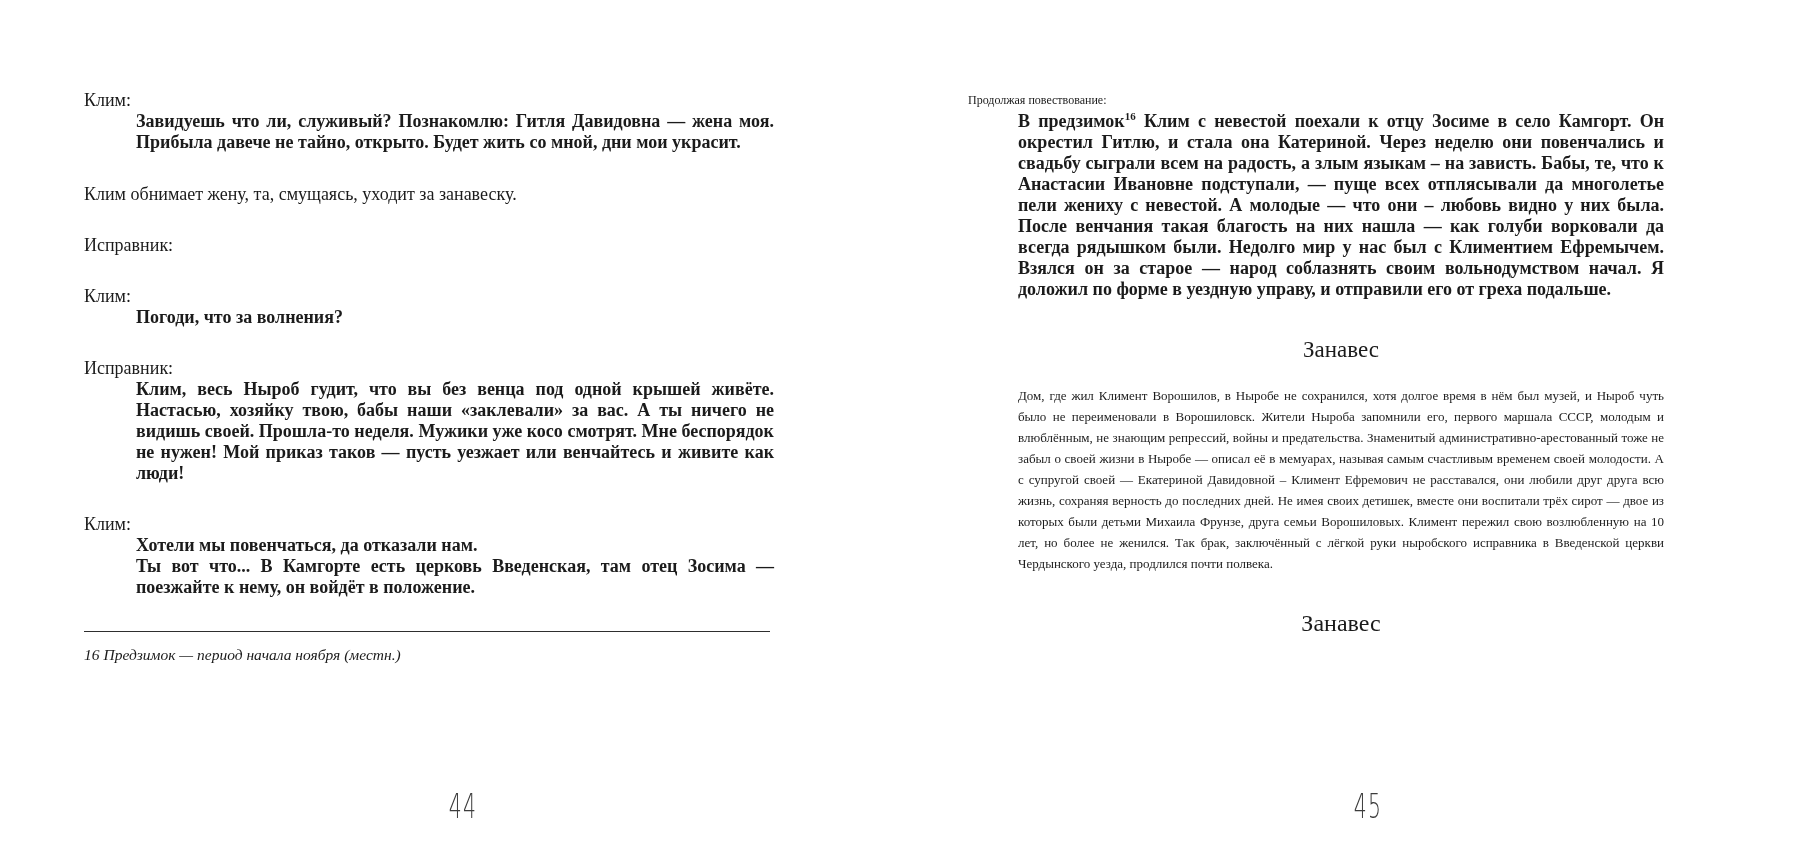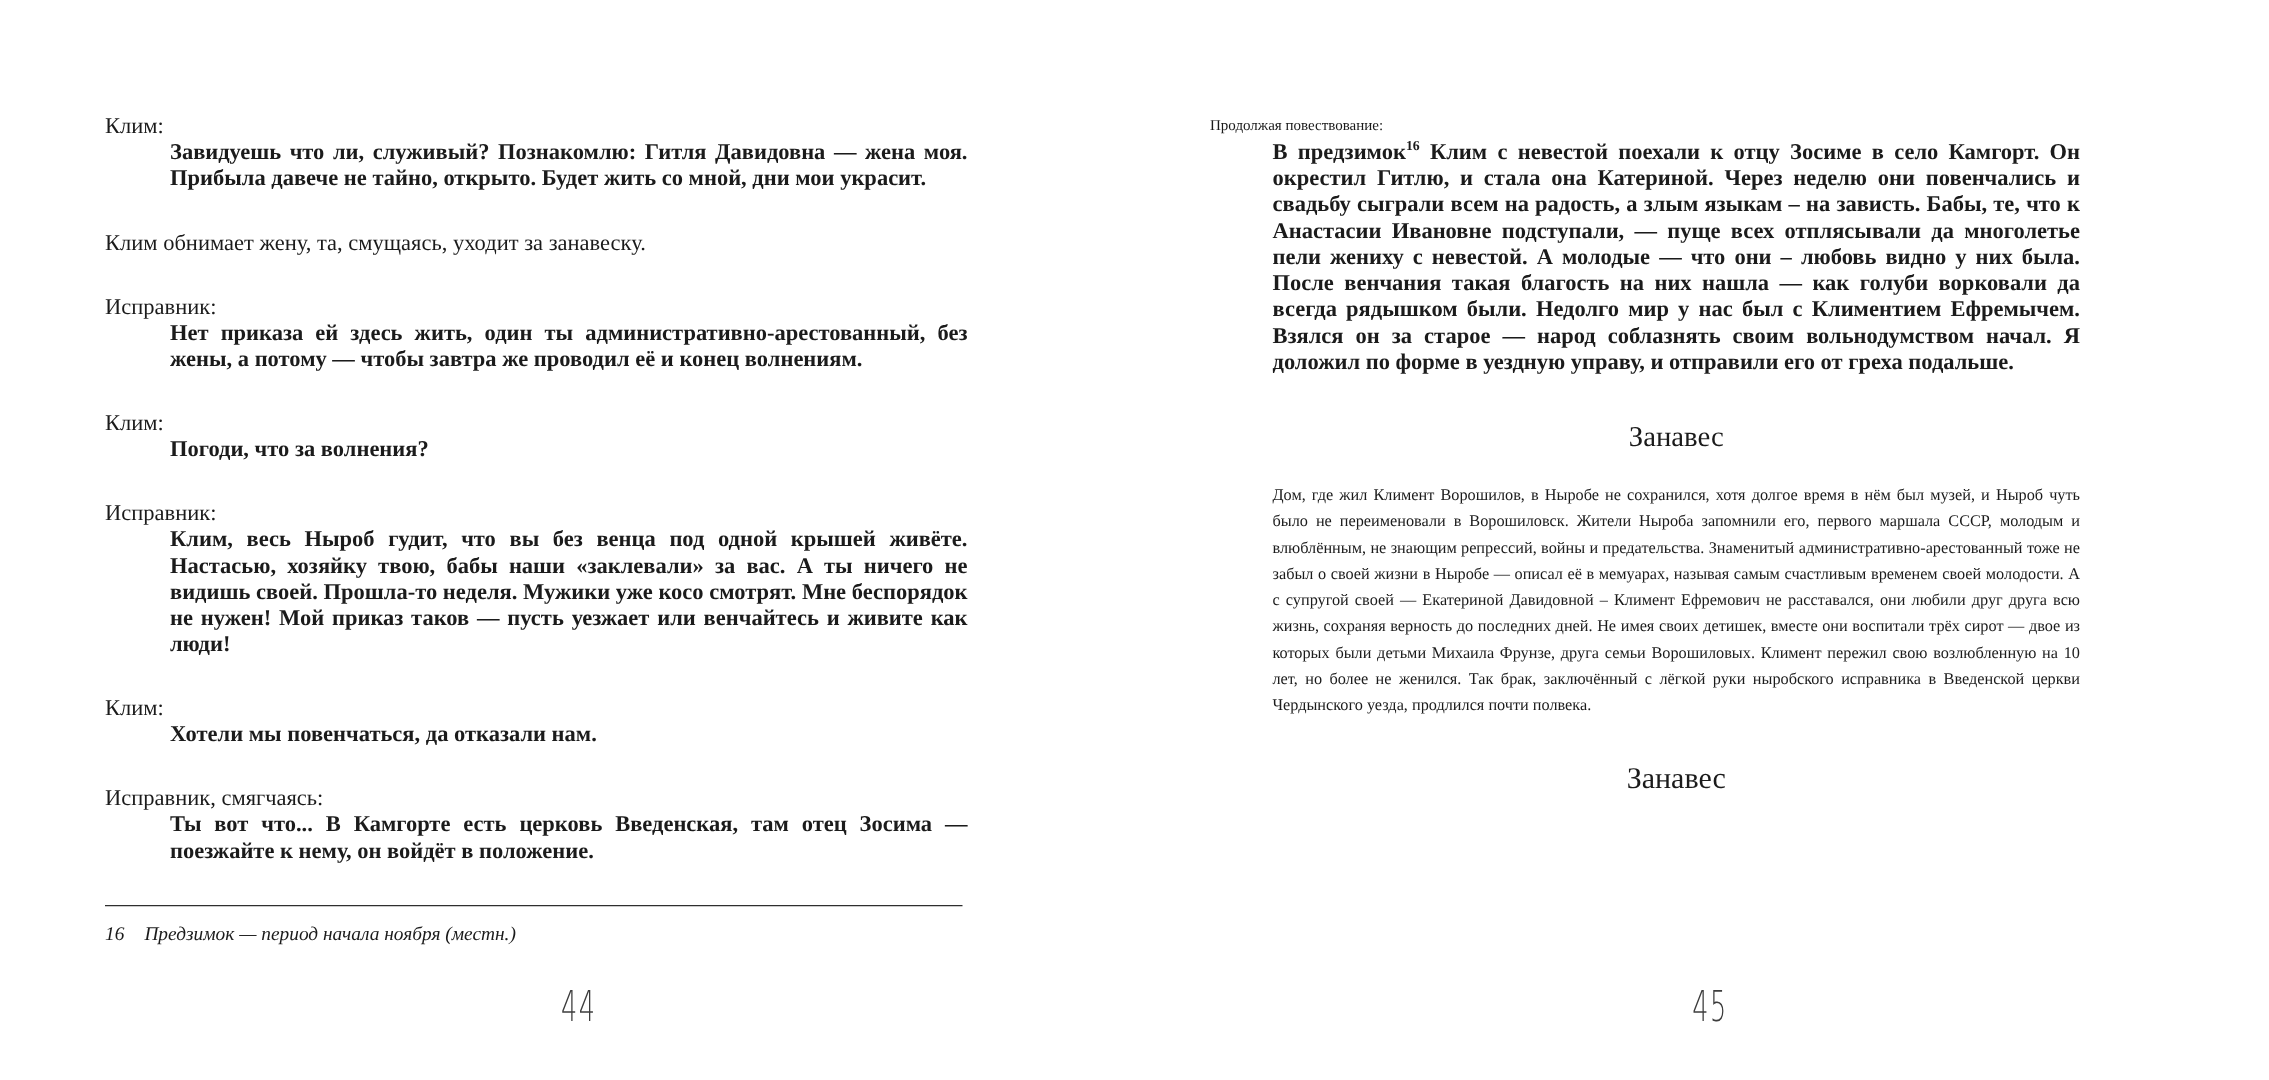--- a/index.html
+++ b/index.html
@@ -16,21 +16,21 @@
   .label.first{margin-top:0;}
   .speech{
     font-weight:bold;font-size:18px;line-height:21px;
     margin-left:52px;text-align:justify;
   }
   .stage{font-size:18px;line-height:21px;margin-top:31px;}
 
   .fn-rule{border:0;border-top:1.5px solid #2e2e2e;width:686px;margin:33px 0 0 0;}
   .footnote{margin-top:13px;font-style:italic;font-size:15.5px;line-height:19px;display:flex;}
   .footnote .fn-num{flex:0 0 auto;}
-  .footnote .fn-text{margin-left:16px;}
+  .footnote .fn-text{margin-left:4px;}
 
   .r-label{font-size:12px;line-height:21px;}
   .narration{
     font-weight:bold;font-size:18px;line-height:21px;
     margin-left:50px;width:646px;text-align:justify;
   }
   .narration sup{font-size:11px;line-height:0;}
   .epilogue-title{
     margin:36px 0 0 50px;width:646px;text-align:center;
     font-size:23px;line-height:27px;
@@ -57,32 +57,30 @@
 </head>
 <body>
 
 <div class="col" id="left-col">
   <div class="label first">Клим:</div>
   <div class="speech">Завидуешь что ли, служивый? Познакомлю: Гитля Давидовна — жена моя. Прибыла давече не тайно, открыто. Будет жить со мной, дни мои украсит.</div>
 
   <div class="stage">Клим обнимает жену, та, смущаясь, уходит за занавеску.</div>
 
   <div class="label">Исправник:</div>
-  <div class="speech">Нет приказа ей здесь жить, один ты административно-арестованный, без жены, а потому — чтобы завтра же проводил её и конец волнениям.</div>
 
   <div class="label">Клим:</div>
   <div class="speech">Погоди, что за волнения?</div>
 
   <div class="label">Исправник:</div>
   <div class="speech">Клим, весь Ныроб гудит, что вы без венца под одной крышей живёте. Настасью, хозяйку твою, бабы наши «заклевали» за вас. А ты ничего не видишь своей. Прошла-то неделя. Мужики уже косо смотрят. Мне беспорядок не нужен! Мой приказ таков — пусть уезжает или венчайтесь и живите как люди!</div>
 
   <div class="label">Клим:</div>
   <div class="speech">Хотели мы повенчаться, да отказали нам.</div>
 
-  <div class="label">Исправник, смягчаясь:</div>
   <div class="speech">Ты вот что... В Камгорте есть церковь Введенская, там отец Зосима — поезжайте к нему, он войдёт в положение.</div>
 
   <hr class="fn-rule">
   <div class="footnote">
     <span class="fn-num">16</span>
     <span class="fn-text">Предзимок — период начала ноября (местн.)</span>
   </div>
 </div>
 
 <div class="col" id="right-col">

